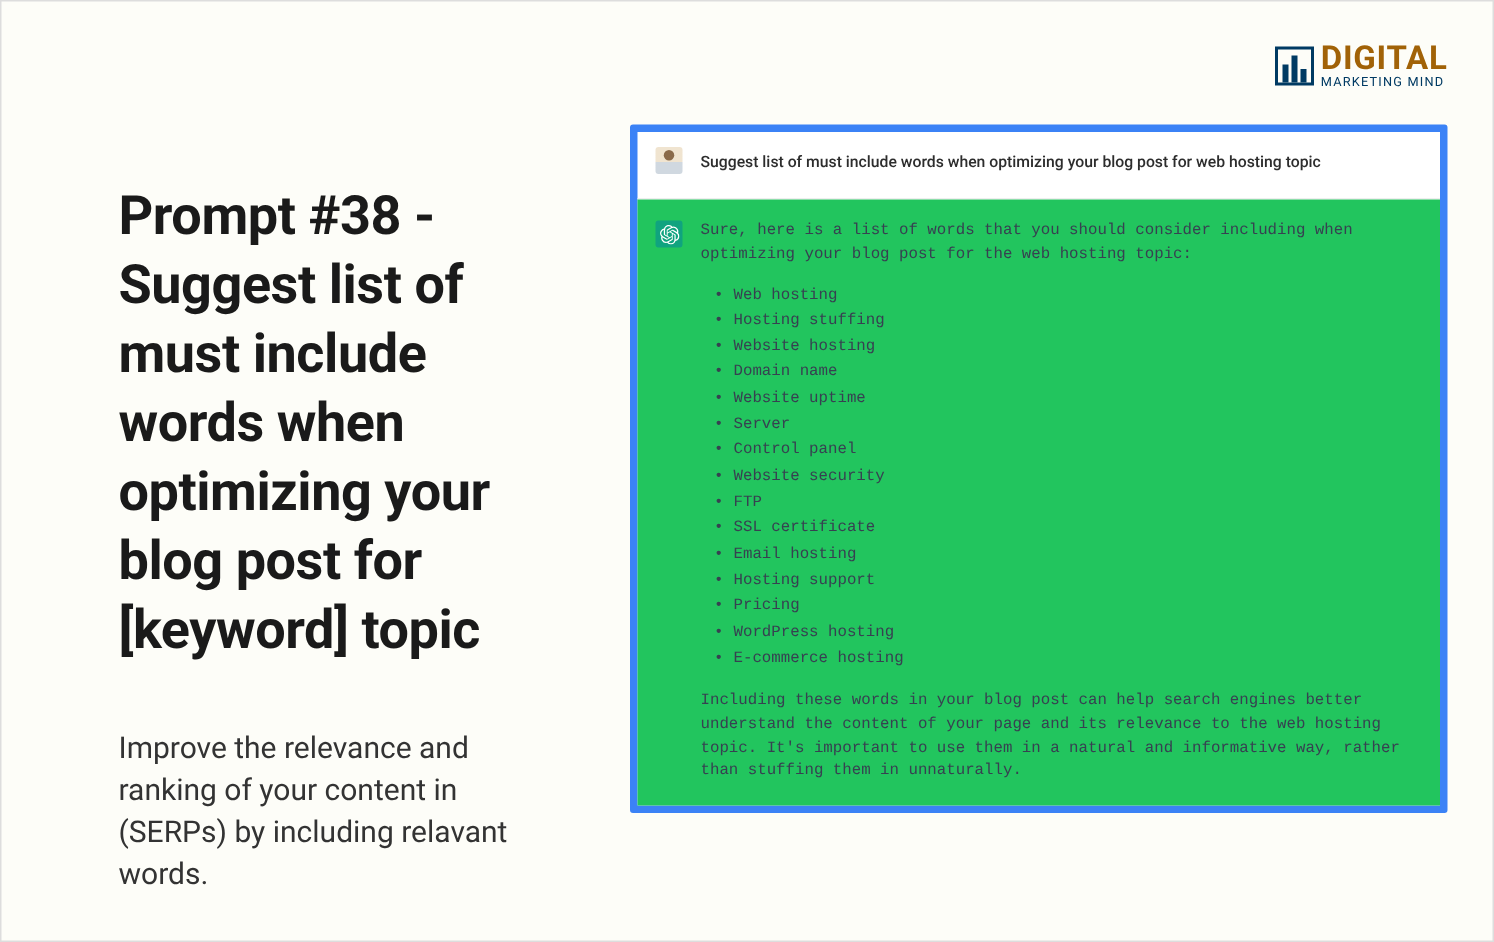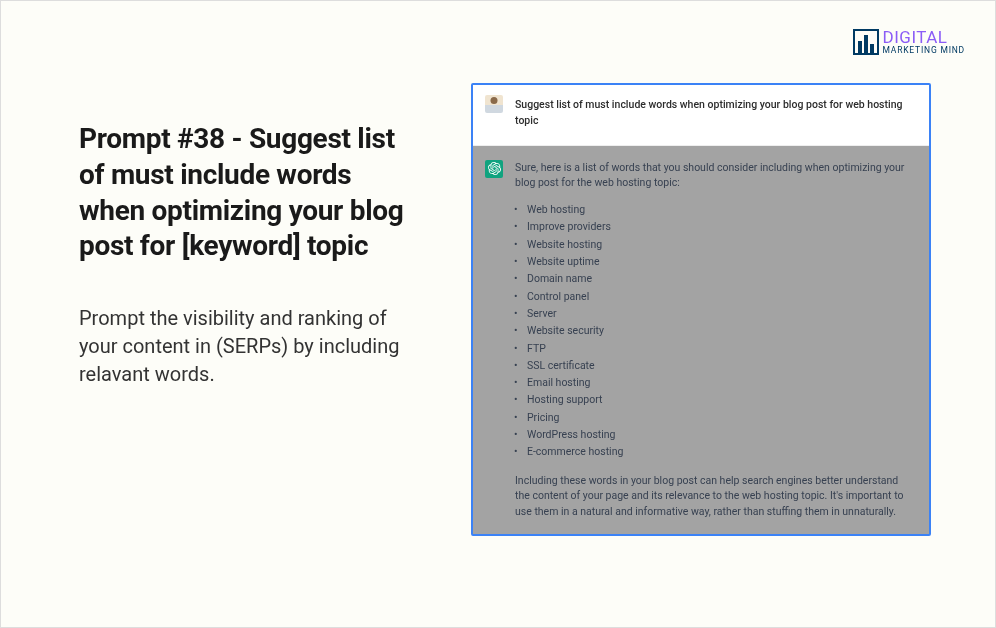--- a/index.html
+++ b/index.html
@@ -40,79 +40,80 @@
     }
     .logo-mark .bar1 { height: 60%; }
     .logo-mark .bar2 { height: 90%; }
     .logo-mark .bar3 { height: 45%; }
     .logo-text {
       display: flex;
       flex-direction: column;
       line-height: 1;
     }
     .logo-text .line1 {
-      font-size: 17px;
-      font-weight: 400;
-      color: #8b5cf6;
+      font-size: 22px;
+      font-weight: 700;
+      color: #a16207;
       letter-spacing: 0.5px;
     }
     .logo-text .line2 {
       font-size: 8.5px;
       font-weight: 400;
       color: #003a63;
       letter-spacing: 0.8px;
     }
     .content {
       display: flex;
       height: 100%;
       align-items: flex-start;
     }
     .left-panel {
       width: 440px;
       padding: 120px 30px 0 78px;
     }
     .prompt-title {
-      font-size: 28px;
+      font-size: 36px;
       font-weight: 700;
       color: #1a1a1a;
       line-height: 1.28;
       margin-bottom: 40px;
       letter-spacing: -0.3px;
     }
     .prompt-subtitle {
       font-size: 20px;
       font-weight: 400;
       color: #333;
       line-height: 1.4;
     }
     .right-panel {
       flex: 1;
       padding: 82px 30px 0 30px;
     }
     .chat-container {
       background: #fff;
-      border: 2px solid #3b82f6;
+      border: 5px solid #3b82f6;
       border-radius: 2px;
-      width: 460px;
+      width: 545px;
       font-size: 11px;
     }
     .chat-row {
       display: flex;
       align-items: flex-start;
       padding: 10px 16px 10px 12px;
       gap: 12px;
     }
     .chat-row.user {
       border-bottom: 1px solid #eee;
       padding-bottom: 16px;
     }
     .chat-row.assistant {
-      background: #a3a3a3;
+      background: #22c55e;
       padding-top: 14px;
       padding-bottom: 14px;
+      font-family: Liberation Mono, monospace;
     }
     .avatar {
       width: 18px;
       height: 18px;
       flex-shrink: 0;
       border-radius: 2px;
       position: relative;
       overflow: hidden;
     }
     .avatar.user-avatar {
@@ -149,21 +150,21 @@
     .message.user-msg {
       font-weight: 500;
       color: #2d2d2d;
       padding-top: 2px;
     }
     .message .intro {
       margin-bottom: 10px;
     }
     .keyword-list {
       list-style: none;
-      margin: 0 0 12px 4px;
+      margin: 0 0 12px 14px;
     }
     .keyword-list li {
       position: relative;
       padding-left: 8px;
       line-height: 1.65;
     }
     .keyword-list li::before {
       content: '•';
       position: absolute;
       left: -5px;
@@ -184,47 +185,47 @@
   </div>
   <div class="logo-text">
     <span class="line1">DIGITAL</span>
     <span class="line2">MARKETING MIND</span>
   </div>
 </div>
 
 <div class="content">
   <div class="left-panel">
     <h1 class="prompt-title">Prompt #38 - Suggest list of must include words when optimizing your blog post for [keyword] topic</h1>
-    <p class="prompt-subtitle">Prompt the visibility and ranking of your content in (SERPs) by including relavant words.</p>
+    <p class="prompt-subtitle">Improve the relevance and ranking of your content in (SERPs) by including relavant words.</p>
   </div>
 
   <div class="right-panel">
     <div class="chat-container">
 
       <div class="chat-row user">
         <div class="avatar user-avatar"></div>
         <div class="message user-msg">Suggest list of must include words when optimizing your blog post for web hosting topic</div>
       </div>
 
       <div class="chat-row assistant">
         <div class="avatar ai-avatar">
           <svg viewBox="0 0 24 24">
               <path d="M22.28 9.82a5.98 5.98 0 0 0-.52-4.91 6.05 6.05 0 0 0-6.51-2.9A6.07 6.07 0 0 0 4.98 4.18a5.98 5.98 0 0 0-4 2.9 6.05 6.05 0 0 0 .75 7.1 5.98 5.98 0 0 0 .51 4.9 6.05 6.05 0 0 0 6.51 2.9A5.98 5.98 0 0 0 13.28 24a6.06 6.06 0 0 0 5.77-4.21 5.99 5.99 0 0 0 4-2.9 6.06 6.06 0 0 0-.77-7.07zm-9.02 12.6a4.48 4.48 0 0 1-2.88-1.04l.14-.08 4.78-2.76a.78.78 0 0 0 .4-.68v-6.74l2.02 1.17a.07.07 0 0 1 .04.05v5.58a4.5 4.5 0 0 1-4.5 4.5zm-9.68-4.14a4.47 4.47 0 0 1-.54-3.02l.14.09 4.78 2.76a.78.78 0 0 0 .78 0l5.85-3.38v2.33a.08.08 0 0 1-.03.06L9.74 19.9a4.5 4.5 0 0 1-6.15-1.64zM2.34 7.9a4.49 4.49 0 0 1 2.35-1.97V11.6a.78.78 0 0 0 .39.68l5.85 3.38-2.03 1.17a.07.07 0 0 1-.07 0l-4.83-2.79a4.5 4.5 0 0 1-1.65-6.15zm16.6 3.87-5.85-3.38 2.02-1.16a.07.07 0 0 1 .07 0l4.83 2.79a4.5 4.5 0 0 1-.7 8.12v-5.68a.78.78 0 0 0-.38-.68zm2.02-3.03-.15-.09-4.78-2.77a.78.78 0 0 0-.78 0L9.4 9.26V6.93a.07.07 0 0 1 .03-.06l4.83-2.79a4.5 4.5 0 0 1 6.68 4.66zM8.3 12.87l-2.02-1.17a.07.07 0 0 1-.04-.06V6.07a4.5 4.5 0 0 1 7.38-3.46l-.14.08L8.7 5.45a.78.78 0 0 0-.4.68zm1.1-2.37 2.6-1.5 2.6 1.5v3l-2.6 1.5-2.6-1.5z"></path>
             </svg>
         </div>
         <div class="message">
           <p class="intro">Sure, here is a list of words that you should consider including when optimizing your blog post for the web hosting topic:</p>
           <ul class="keyword-list">
               <li>Web hosting</li>
-              <li>Improve providers</li>
+              <li>Hosting stuffing</li>
               <li>Website hosting</li>
+              <li>Domain name</li>
               <li>Website uptime</li>
-              <li>Domain name</li>
+              <li>Server</li>
               <li>Control panel</li>
-              <li>Server</li>
               <li>Website security</li>
               <li>FTP</li>
               <li>SSL certificate</li>
               <li>Email hosting</li>
               <li>Hosting support</li>
               <li>Pricing</li>
               <li>WordPress hosting</li>
               <li>E-commerce hosting</li>
             </ul>
           <p class="outro">Including these words in your blog post can help search engines better understand the content of your page and its relevance to the web hosting topic. It's important to use them in a natural and informative way, rather than stuffing them in unnaturally.</p>

